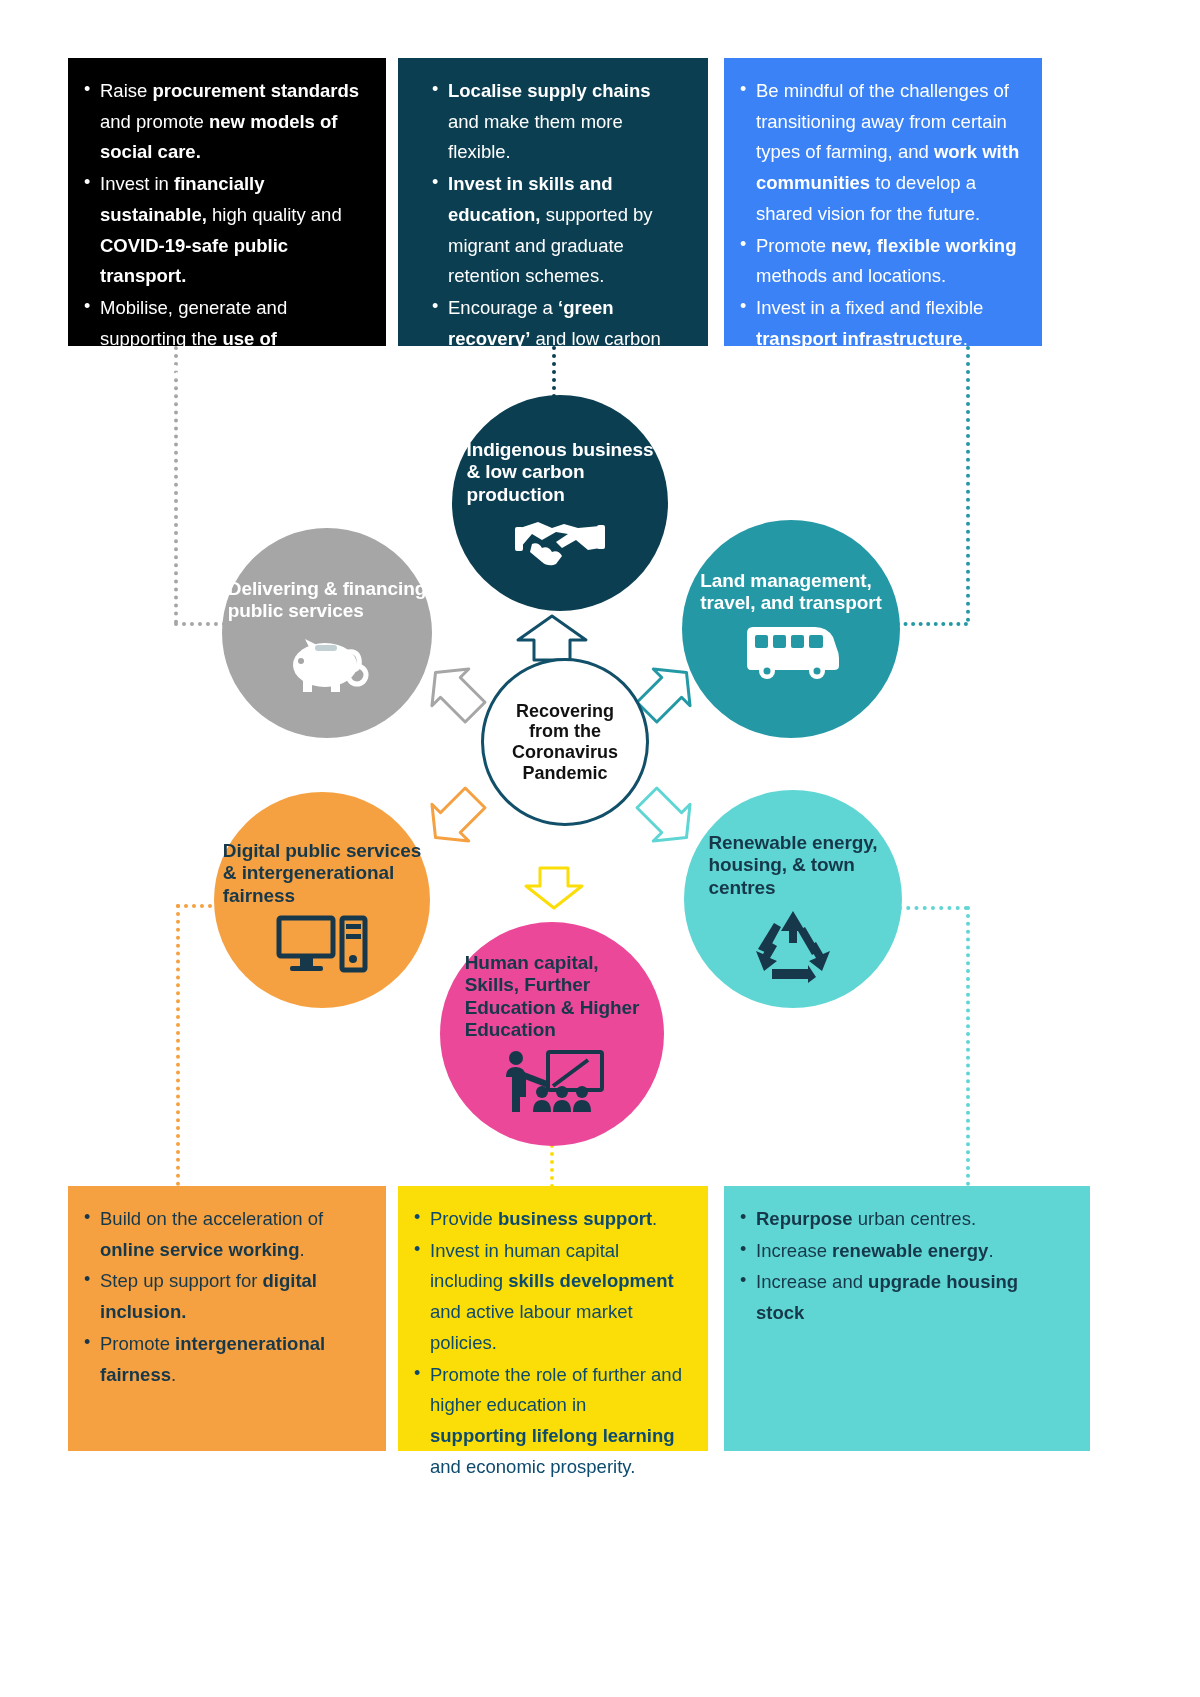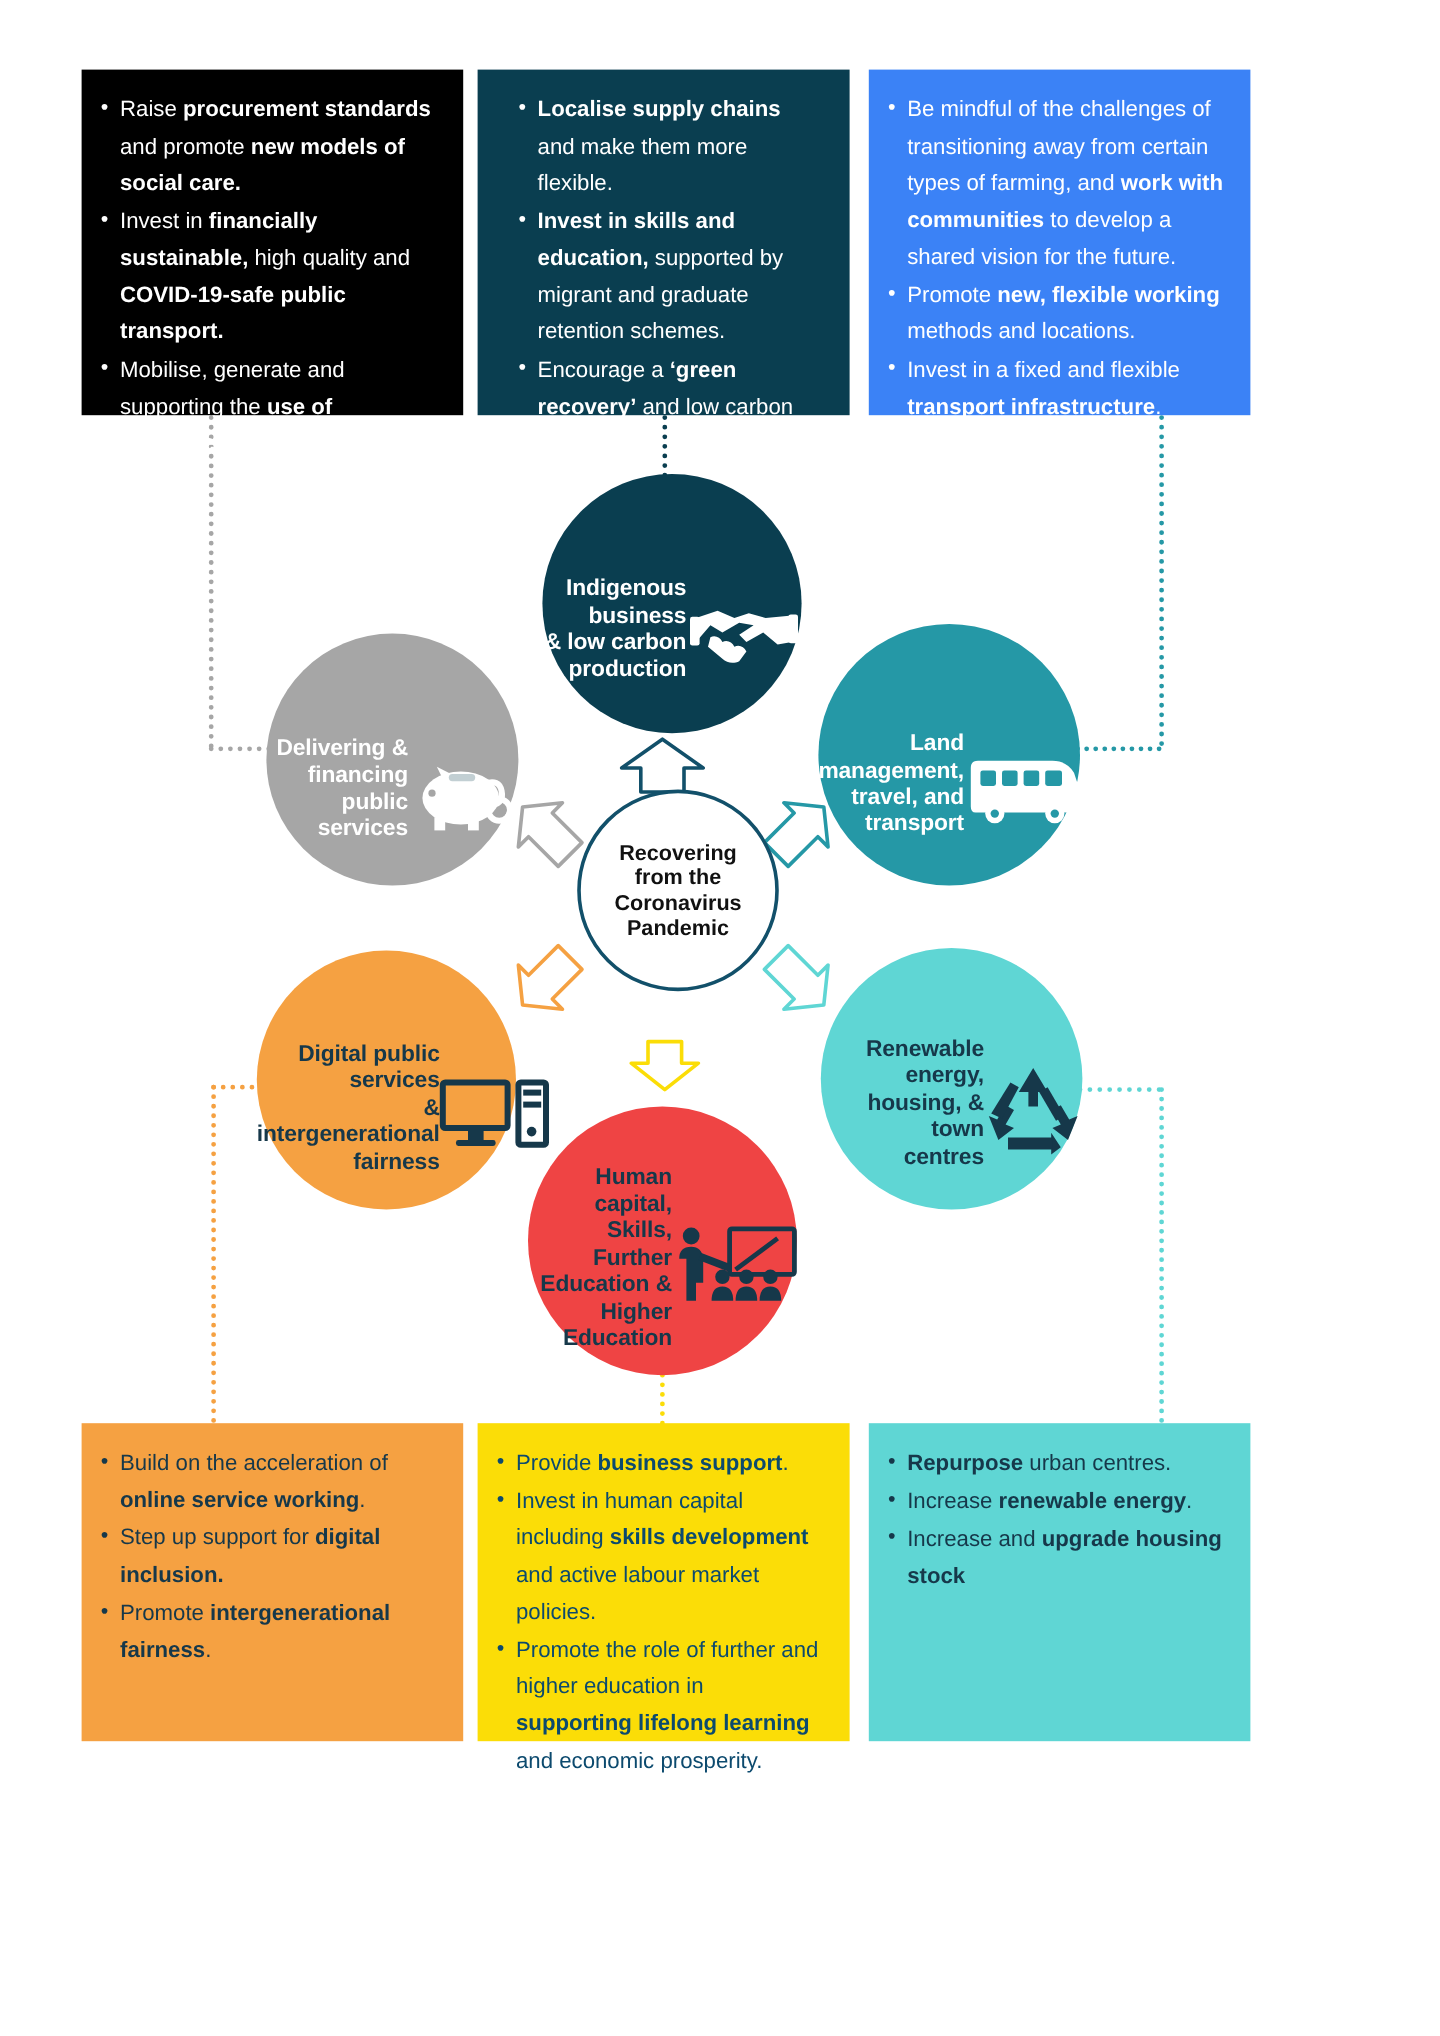--- a/index.html
+++ b/index.html
@@ -25,44 +25,44 @@
     content:"\2022";position:absolute;left:2px;top:-1px;font-size:18px;
   }
   .box b{font-weight:bold;}
 
   #box-grey   {left:68px;  top:58px;  width:318px; height:288px; background:#000000; color:#ffffff;}
   #box-navy   {left:398px; top:58px;  width:310px; height:288px; background:#0a3e50; color:#ffffff;padding-left:32px;}
   #box-teal   {left:724px; top:58px;  width:318px; height:288px; background:#3b82f6; color:#ffffff;}
 
   #box-orange {left:68px;  top:1186px;width:318px; height:265px; background:#f5a142; color:#16384a;}
   #box-yellow {left:398px; top:1186px;width:310px; height:265px; background:#fbdd07; color:#0c4a6e;}
-  #box-cyan   {left:724px; top:1186px;width:318px; height:265px; background:#5fd6d4; color:#16384a;}
+  #box-cyan   {left:724px; top:1186px;width:366px; height:265px; background:#5fd6d4; color:#16384a;}
 
   
   .conn{position:absolute;}
   .v-dot{border-left-width:4px;border-left-style:dotted;}
   .h-dot{border-top-width:4px;border-top-style:dotted;}
 
   
   .circle{
     position:absolute;border-radius:50%;
-    display:flex;flex-direction:row;align-items:center;
-    text-align:right;box-sizing:border-box;
+    display:flex;flex-direction:column;align-items:center;
+    text-align:left;box-sizing:border-box;
   }
   .circle .ttl{
     font-weight:bold;font-size:19px;line-height:1.18;
     letter-spacing:-0.1px;white-space:pre-line;
   }
   .circle .ico{margin-top:8px;}
 
   #c-navy  {left:452px; top:395px;  width:216px;height:216px; background:#0a3e50; color:#ffffff; padding-top:44px;}
   #c-grey  {left:222px; top:528px;  width:210px;height:210px; background:#a6a6a6; color:#ffffff; padding-top:50px;}
   #c-teal  {left:682px; top:520px;  width:218px;height:218px; background:#2598a6; color:#ffffff; padding-top:50px;}
   #c-cyan  {left:684px; top:790px;  width:218px;height:218px; background:#5fd6d4; color:#16384a; padding-top:42px;}
-  #c-yellow{left:440px; top:922px;  width:224px;height:224px; background:#ef4444; color:#16384a; padding-top:30px;}
+  #c-yellow{left:440px; top:922px;  width:224px;height:224px; background:#ec4899; color:#16384a; padding-top:30px;}
   #c-orange{left:214px; top:792px;  width:216px;height:216px; background:#f5a142; color:#16384a; padding-top:48px;}
 
   
   #hub{
     position:absolute;left:481px;top:658px;width:162px;height:162px;
     border-radius:50%;border:3px solid #12506a;background:#ffffff;
     display:flex;align-items:center;justify-content:center;text-align:center;
     color:#111111;font-weight:bold;font-size:18px;line-height:1.15;
     white-space:pre-line;z-index:5;
   }

